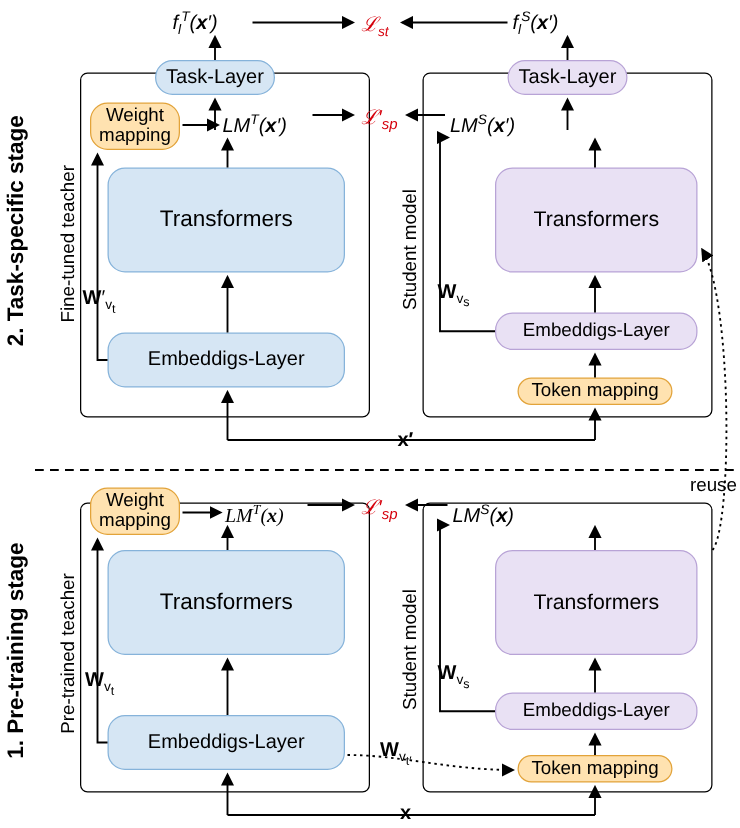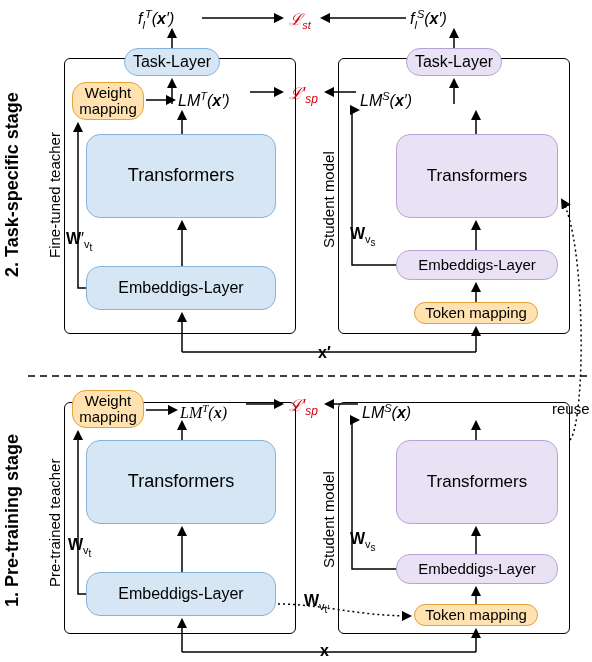--- a/index.html
+++ b/index.html
@@ -142,21 +142,21 @@
 <div class="blk purp" style="left:396px;top:554px;width:162px;height:30px;font-size:15px;">Embeddigs-Layer</div>
 
 <div class="lbl" style="left:304px;top:592px;">
   <b>W</b><span style="font-size:11px;vertical-align:sub;">v<span style="font-size:10px;vertical-align:sub;">t′</span></span>
 </div>
 
 <div class="blk orange small" style="left:414px;top:604px;width:124px;height:22px;">Token mapping</div>
 
 <div class="lbl" style="left:320px;top:642px;font-weight:700;">x</div>
 
-<div class="lbl small" style="left:552px;top:400px;">reuse</div>
+<div class="lbl small" style="left:552px;top:380px;">reuse</div>
 
 <svg width="592" height="662">
   <defs>
     <marker id="ah" viewBox="0 0 10 10" refX="8" refY="5" markerWidth="7" markerHeight="7" orient="auto-start-reverse">
       <path d="M0,0 L10,5 L0,10 z" fill="#000"></path>
     </marker>
   </defs>
 
   <line x1="172" y1="48" x2="172" y2="30" stroke="#000" stroke-width="1.5" marker-end="url(#ah)"></line>
   <line x1="454" y1="48" x2="454" y2="30" stroke="#000" stroke-width="1.5" marker-end="url(#ah)"></line>

